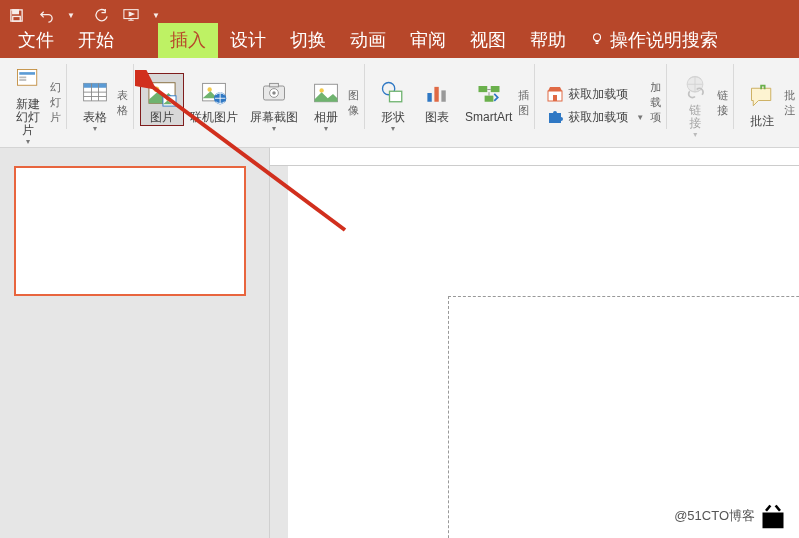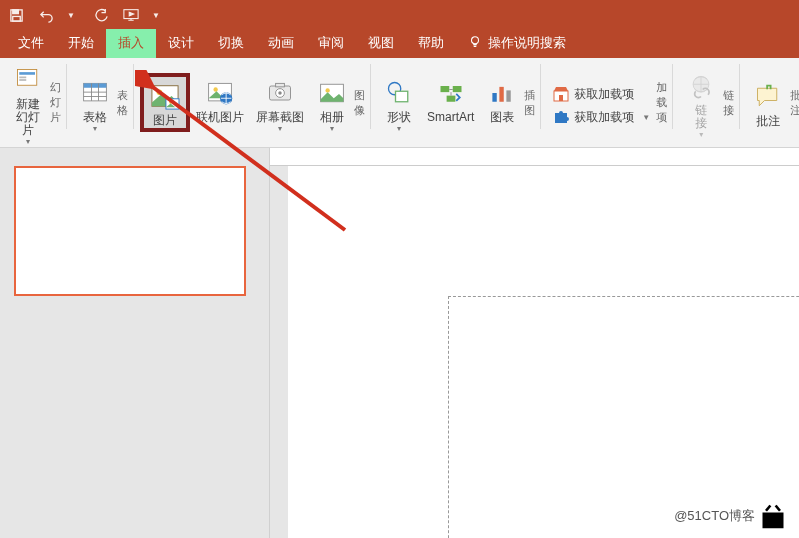--- a/index.html
+++ b/index.html
@@ -5,33 +5,33 @@
     * { margin: 0; padding: 0; box-sizing: border-box; font-family: "Microsoft YaHei", sans-serif; }
     body { width: 799px; height: 538px; background: #e6e6e6; overflow: hidden; position: relative; }
 
     
     .titlebar { height: 30px; background: #b7472a; display: flex; align-items: center; padding: 0 6px; gap: 10px; }
     .titlebar .qat-item { color: #fff; display: inline-flex; align-items: center; justify-content: center; width: 20px; height: 20px; opacity: .9; cursor: pointer; }
     .qat-down { font-size: 8px; opacity: .7; margin-left: -5px; }
 
     
     .tabs { height: 28px; background: #b7472a; display: flex; align-items: flex-end; padding: 0 6px; }
-    .tab { color: #fff; font-size: 13px; padding: 5px 12px 6px; cursor: pointer; text-align: center; }
-    .tab.active { background: #86efac; color: #b7472a; }
+    .tab { color: #fff; font-size: 18px; padding: 5px 12px 6px; cursor: pointer; text-align: center; }
+    .tab.active { background: #bef264; color: #b7472a; margin-left: 32px; }
     .tab.search { display: flex; align-items: center; gap: 6px; }
     .bulb { font-size: 14px; }
 
     
     .ribbon { height: 90px; background: #f3f3f3; border-bottom: 1px solid #d4d4d4; display: flex; }
     .group { display: flex; flex-direction: row; align-items: center; padding: 2px 6px 0; position: relative; }
     .group::after { content: ''; position: absolute; right: 0; top: 6px; bottom: 18px; width: 1px; background: #d9d9d9; }
     .group-body { display: flex; align-items: flex-start; flex: 1; }
     .group-label { font-size: 11px; color: #666; padding-bottom: 2px; height: 16px; display: flex; align-items: center; }
     .btn-lg { display: flex; flex-direction: column; align-items: center; padding: 4px 6px 2px; cursor: pointer; min-width: 42px; }
-    .btn-lg.selected { background: #d8d8d8; border: 4px solid #7f1d1d; padding: 3px 5px 1px; }
+    .btn-lg.selected { background: #d8d8d8; border: 1px solid #7f1d1d; padding: 3px 5px 1px; }
     .btn-lg.disabled { opacity: .45; cursor: default; }
     .btn-icon { width: 32px; height: 32px; display: flex; align-items: center; justify-content: center; }
     .btn-label { font-size: 12px; color: #444; margin-top: 2px; line-height: 13px; text-align: center; white-space: nowrap; }
     .btn-label .dd { font-size: 8px; color: #777; display: block; line-height: 9px; }
     .btn-sm-row { display: flex; align-items: center; font-size: 12px; color: #444; padding: 3px 6px; cursor: pointer; gap: 5px; white-space: nowrap; }
     .sm-icon { width: 16px; height: 16px; display: inline-flex; align-items: center; justify-content: center; }
 
     
     .editor { display: flex; height: calc(538px - 30px - 28px - 90px); position: relative; }
     .thumb-pane { width: 270px; background: #e6e6e6; padding: 18px 14px; border-right: 1px solid #d0d0d0; }
@@ -199,38 +199,38 @@
           <svg width="28" height="28" viewBox="0 0 32 32">
               <circle cx="11" cy="11" r="7" fill="none" stroke="#2f78c4" stroke-width="1.5"></circle>
               <rect x="12" y="14" width="14" height="12" fill="#fff" stroke="#6fb36f" stroke-width="1.5"></rect>
             </svg>
         </div>
         <div class="btn-label"><span>形状</span><span class="dd">▾</span></div>
       </div>
       <div class="btn-lg">
         <div class="btn-icon">
           <svg width="28" height="28" viewBox="0 0 32 32">
+              <rect x="5" y="16" width="5" height="10" fill="#2f78c4"></rect>
+              <rect x="13" y="9" width="5" height="17" fill="#e06a45"></rect>
+              <rect x="21" y="13" width="5" height="13" fill="#999"></rect>
+            </svg>
+        </div>
+        <div class="btn-label">图表</div>
+      </div>
+      <div class="btn-lg">
+        <div class="btn-icon">
+          <svg width="28" height="28" viewBox="0 0 32 32">
               <rect x="4" y="8" width="10" height="7" fill="#6ab04c"></rect>
               <rect x="18" y="8" width="10" height="7" fill="#6ab04c"></rect>
               <rect x="11" y="19" width="10" height="7" fill="#6ab04c"></rect>
               <path d="M14 12 h4 M16 15 v4" stroke="#888"></path>
               <path d="M22 17 l4 4 -4 4" fill="none" stroke="#2f78c4" stroke-width="2"></path>
             </svg>
         </div>
         <div class="btn-label">SmartArt</div>
-      </div>
-      <div class="btn-lg">
-        <div class="btn-icon">
-          <svg width="28" height="28" viewBox="0 0 32 32">
-              <rect x="5" y="16" width="5" height="10" fill="#2f78c4"></rect>
-              <rect x="13" y="9" width="5" height="17" fill="#e06a45"></rect>
-              <rect x="21" y="13" width="5" height="13" fill="#999"></rect>
-            </svg>
-        </div>
-        <div class="btn-label">图表</div>
       </div>
     </div>
     <div class="group-label">插图</div>
   </div>
 
   <div class="group">
     <div class="group-body">
       <div style="display:flex;flex-direction:column;padding-top:4px;">
         <div class="btn-sm-row">
           <span class="sm-icon">

